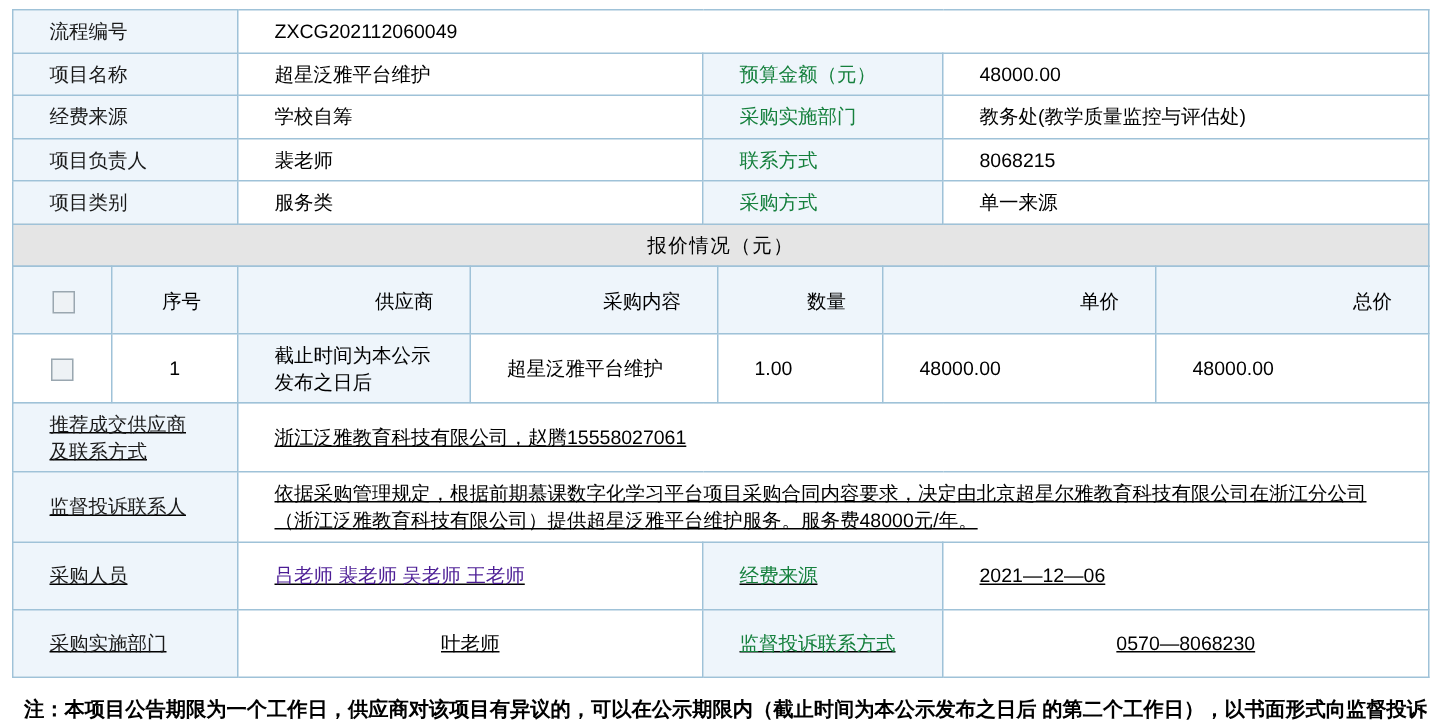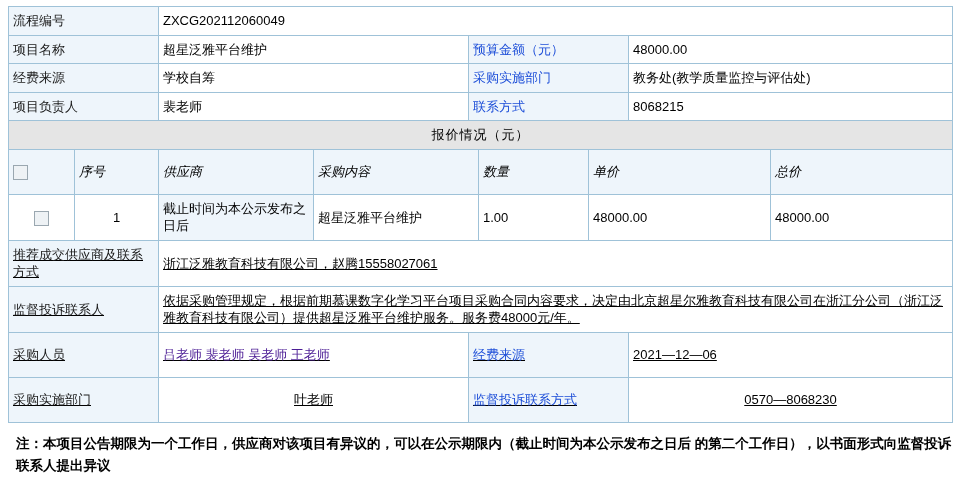--- a/index.html
+++ b/index.html
@@ -19,51 +19,50 @@
     box-sizing: border-box;
     width: 960px;
   }
   table.doc {
     width: 944px;
     border-collapse: collapse;
     table-layout: fixed;
   }
   table.doc td, table.doc th {
     border: 1px solid #9fc2d8;
-    padding: 5px 4px;
+    padding: 5px 24px;
     vertical-align: middle;
     font-weight: normal;
     font-size: 13px;
     line-height: 1.35;
   }
   .label-cell {
     background: #eef5fb;
     color: #1a1a1a;
     width: 150px;
   }
   .label-cell-2 {
     background: #eef5fb;
-    color: #1d4ed8;
+    color: #15803d;
     width: 160px;
   }
   .value-cell {
     background: #ffffff;
   }
   .section-title {
     background: #e5e5e5;
     text-align: center;
     font-weight: bold;
     font-size: 13px;
     letter-spacing: 1px;
   }
   .quote-head td {
     background: #eef5fb;
-    text-align: left;
+    text-align: right;
     font-weight: bold;
-    font-style: italic;
   }
   .chk {
     display: inline-block;
     width: 13px;
     height: 13px;
     border: 1px solid #9aa7b0;
     background: #eef2f5;
     vertical-align: middle;
     cursor: pointer;
   }
@@ -112,20 +111,26 @@
         <td class="label-cell">经费来源</td>
         <td class="value-cell">学校自筹</td>
         <td class="label-cell-2">采购实施部门</td>
         <td class="value-cell">教务处(教学质量监控与评估处)</td>
       </tr>
       <tr>
         <td class="label-cell">项目负责人</td>
         <td class="value-cell">裴老师</td>
         <td class="label-cell-2">联系方式</td>
         <td class="value-cell">8068215</td>
+      </tr>
+      <tr>
+        <td class="label-cell">项目类别</td>
+        <td class="value-cell">服务类</td>
+        <td class="label-cell-2">采购方式</td>
+        <td class="value-cell">单一来源</td>
       </tr>
       <tr>
         <td class="section-title" colspan="4">报价情况（元）</td>
       </tr>
     </tbody>
   </table>
 
   <table class="doc" style="margin-top:-1px;">
     <colgroup>
       <col style="width:66px">

